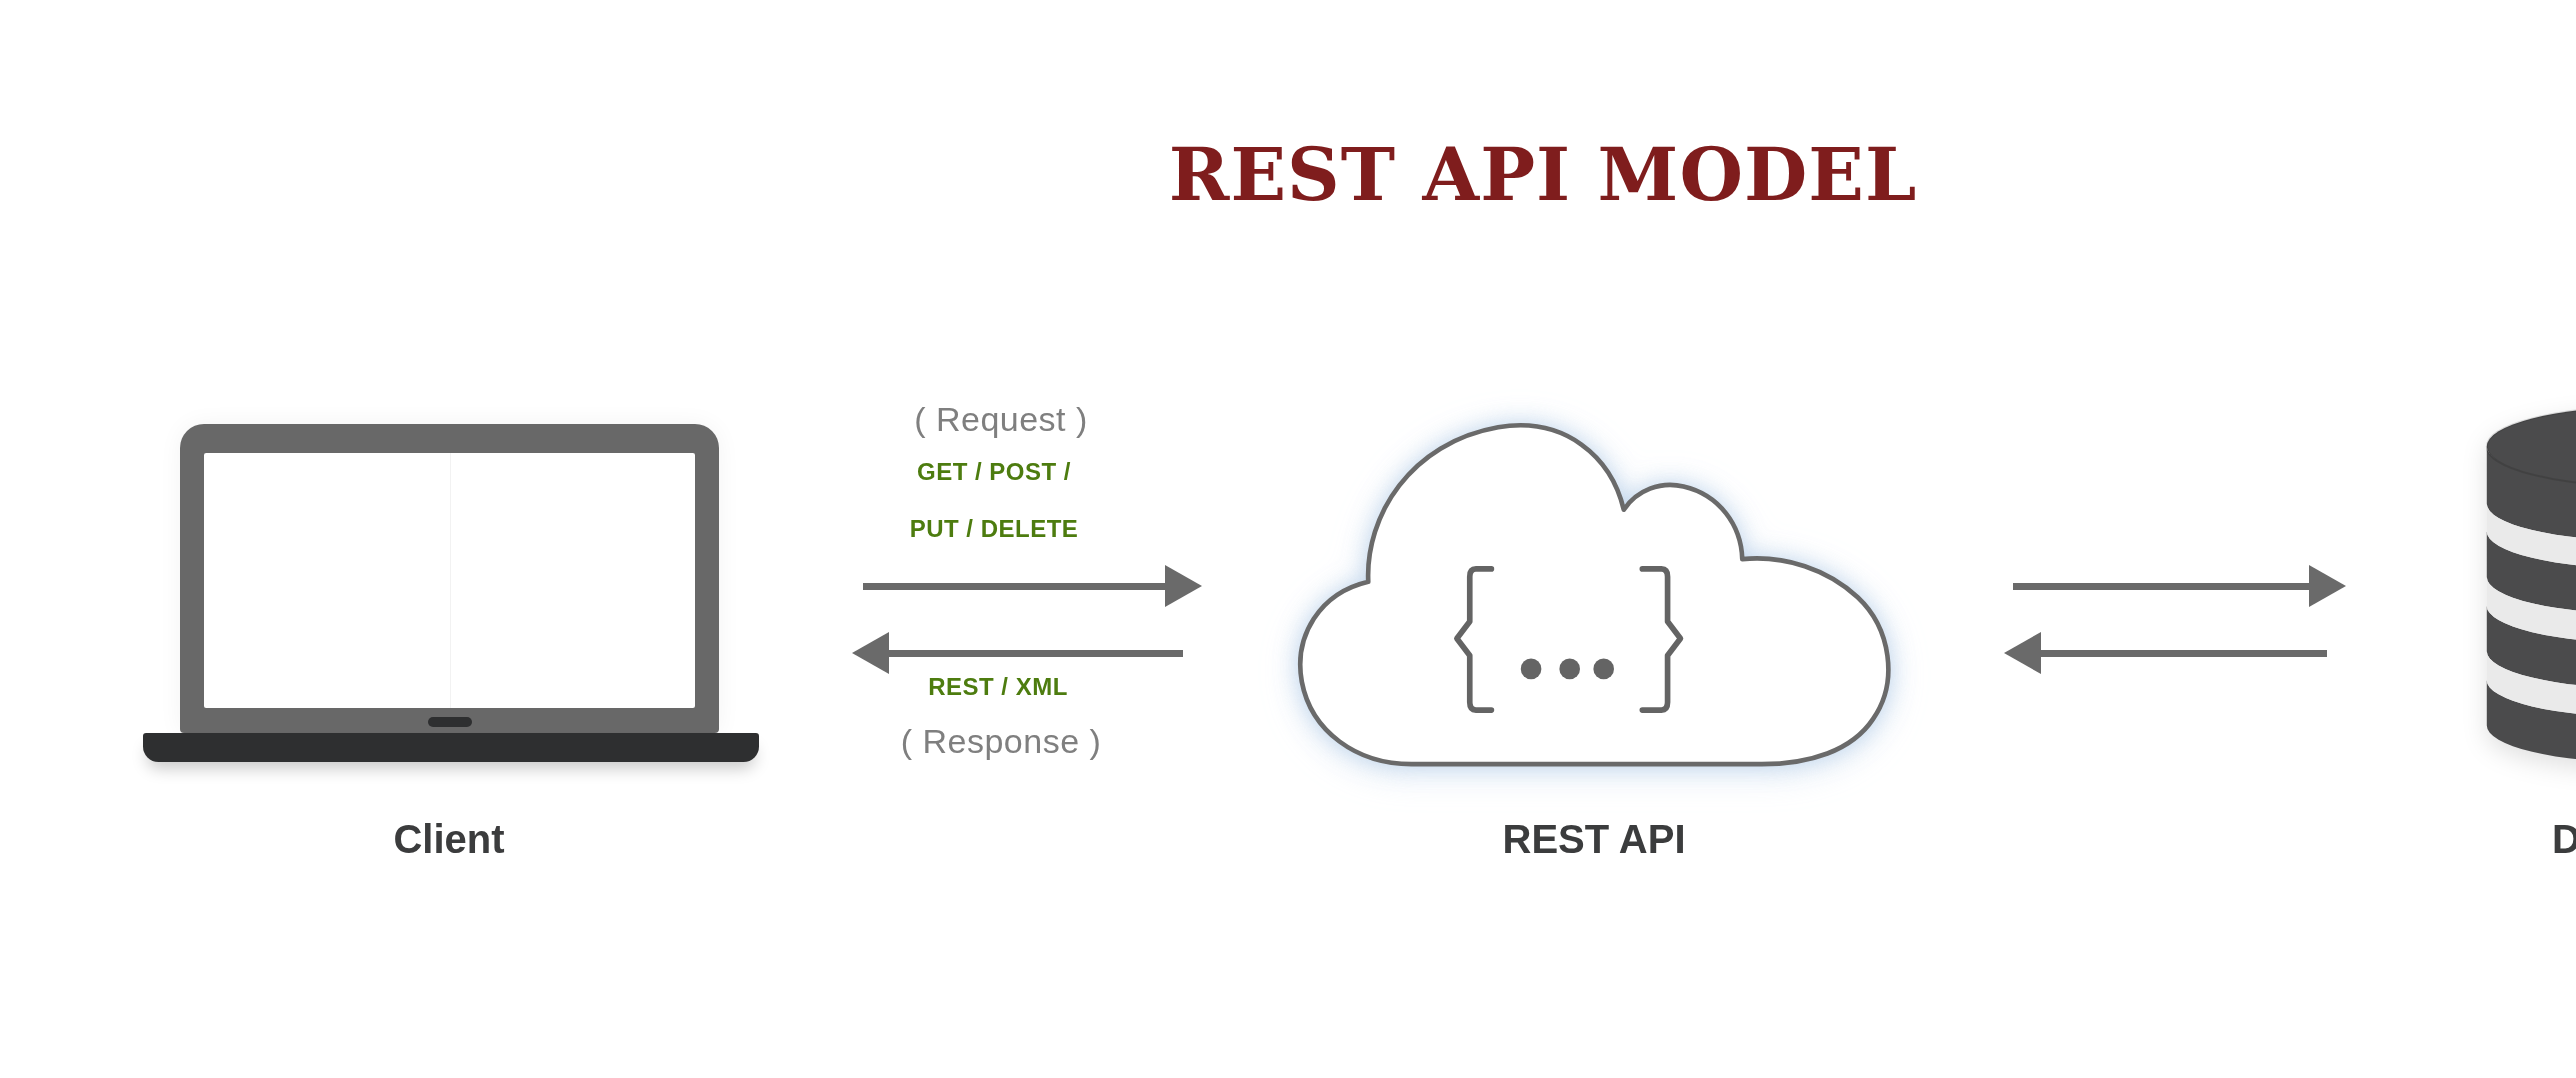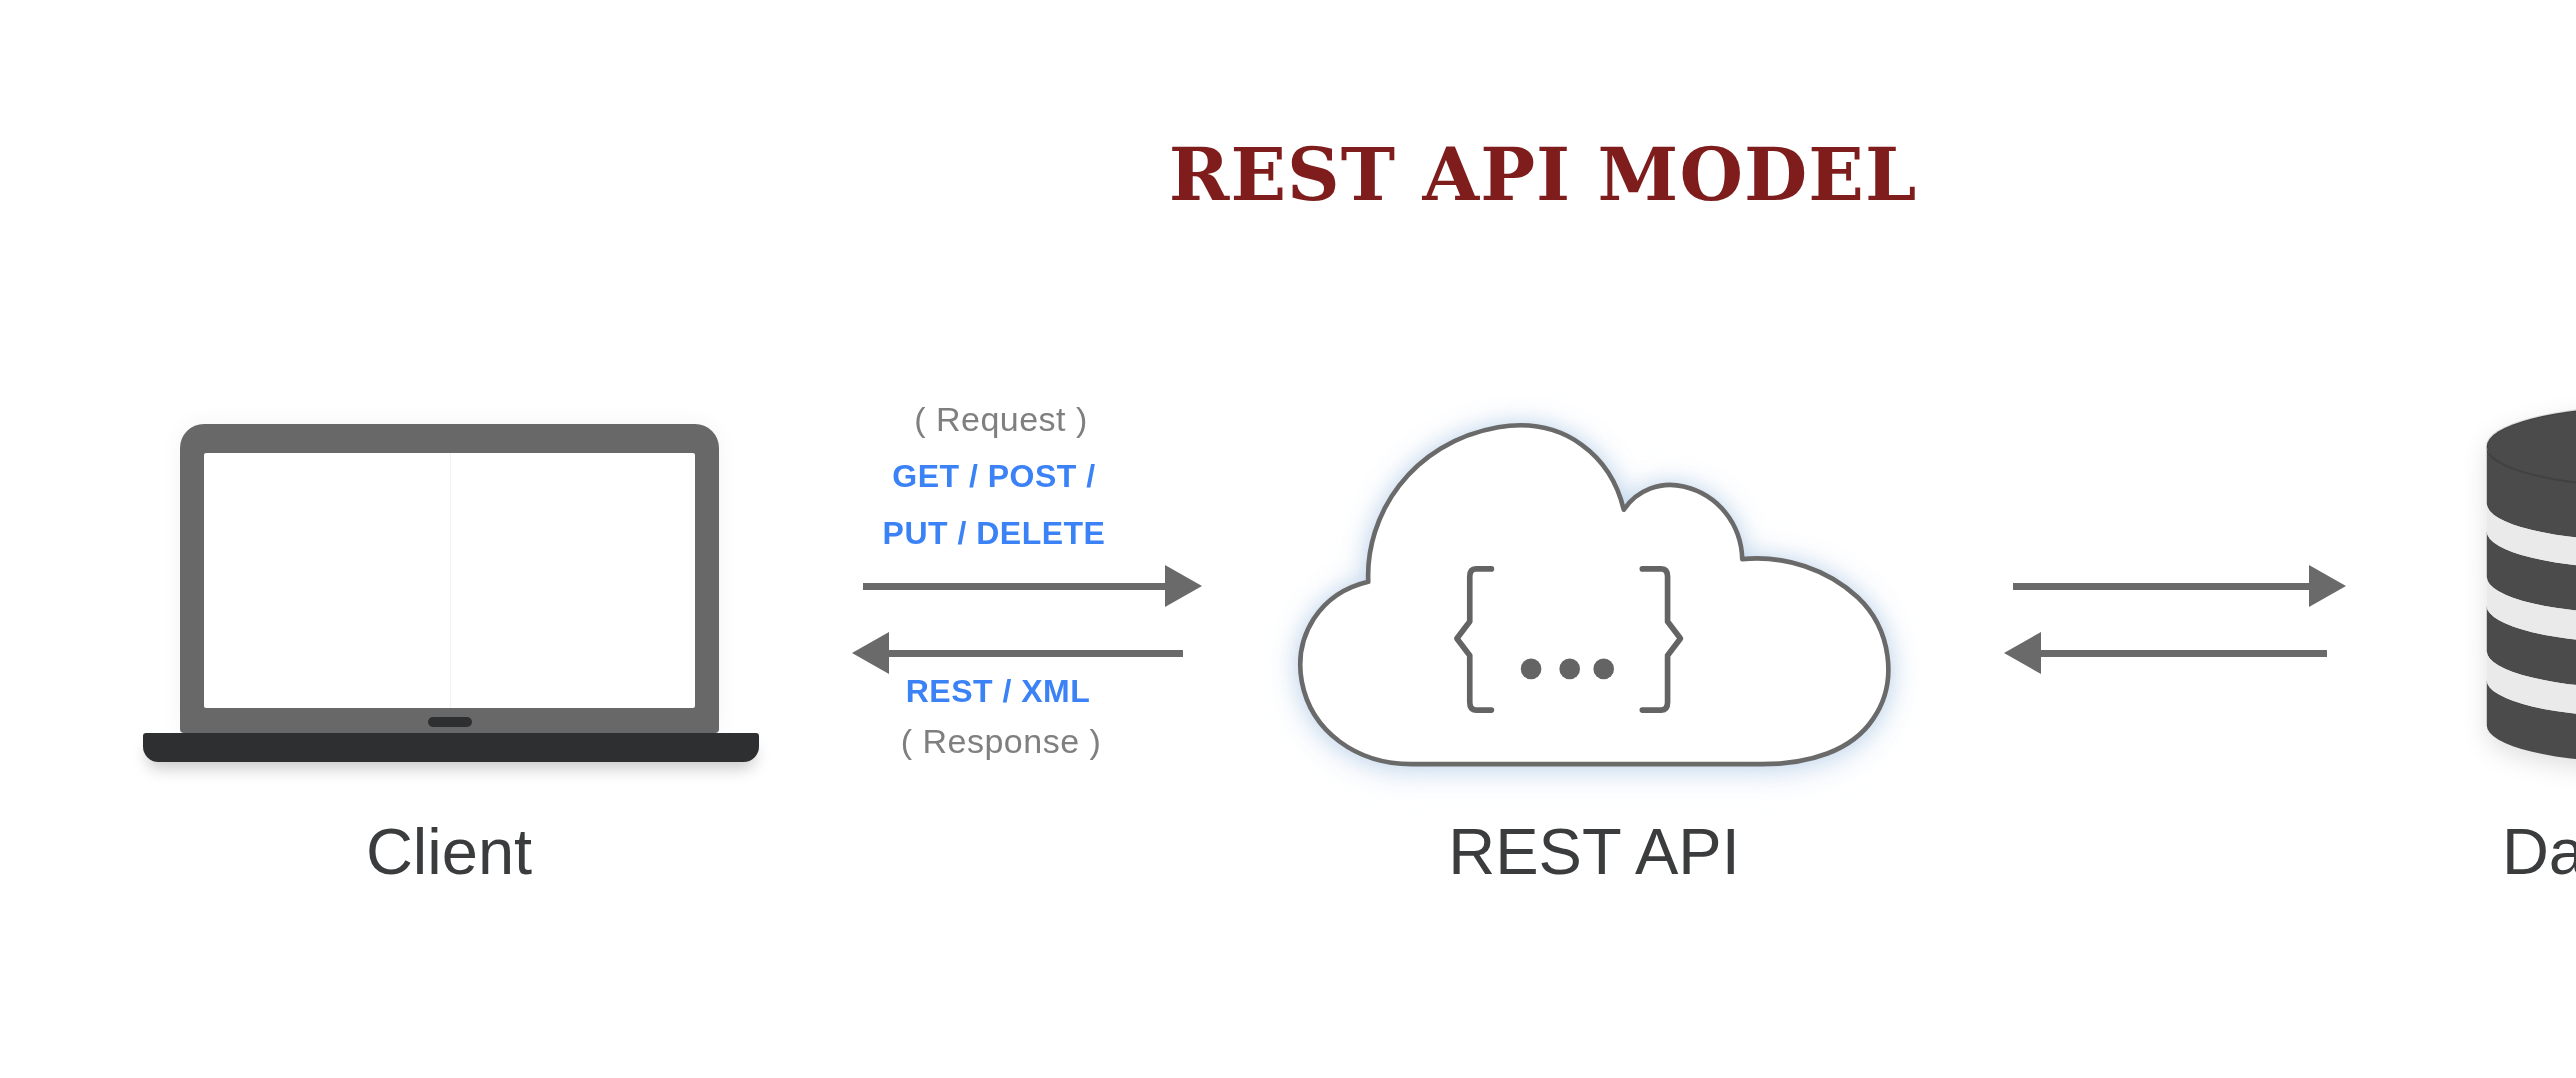--- a/index.html
+++ b/index.html
@@ -10,28 +10,28 @@
   .abs{position:absolute;}
   .centered{transform:translateX(-50%);white-space:nowrap;}
 
   
   #title{
     left:1543px;top:138px;font-family:"DejaVu Serif",serif;font-weight:700;
     font-size:73px;line-height:1;color:#7f1d1d;letter-spacing:1px;
   }
 
   
-  .node-label{font-size:65px;line-height:1;color:#3B3C3D;font-weight:400;}
+  .node-label{font-size:40px;line-height:1;color:#3B3C3D;font-weight:700;}
   #label-client{left:449px;top:819px;}
   #label-api{left:1594px;top:819px;}
   #label-db{left:2641px;top:819px;}
 
   
   .annotation{font-size:34px;line-height:1;color:#7F7F7F;letter-spacing:0.5px;}
-  .methods{font-size:32px;line-height:1;color:#3b82f6;font-weight:700;letter-spacing:0.5px;}
+  .methods{font-size:24px;line-height:1;color:#4d7c0f;font-weight:700;letter-spacing:0.5px;}
   #req-annot{left:1001px;top:402px;}
   #req-line1{left:994px;top:460px;}
   #req-line2{left:994px;top:517px;}
   #resp-formats{left:998px;top:675px;}
   #resp-annot{left:1001px;top:724px;}
 
   
   .shaft{position:absolute;height:7.2px;background:#6A6A6A;}
   .tri{position:absolute;width:0;height:0;border-top:21.6px solid transparent;border-bottom:21.6px solid transparent;}
   .tri-right{border-left:37px solid #6A6A6A;}

